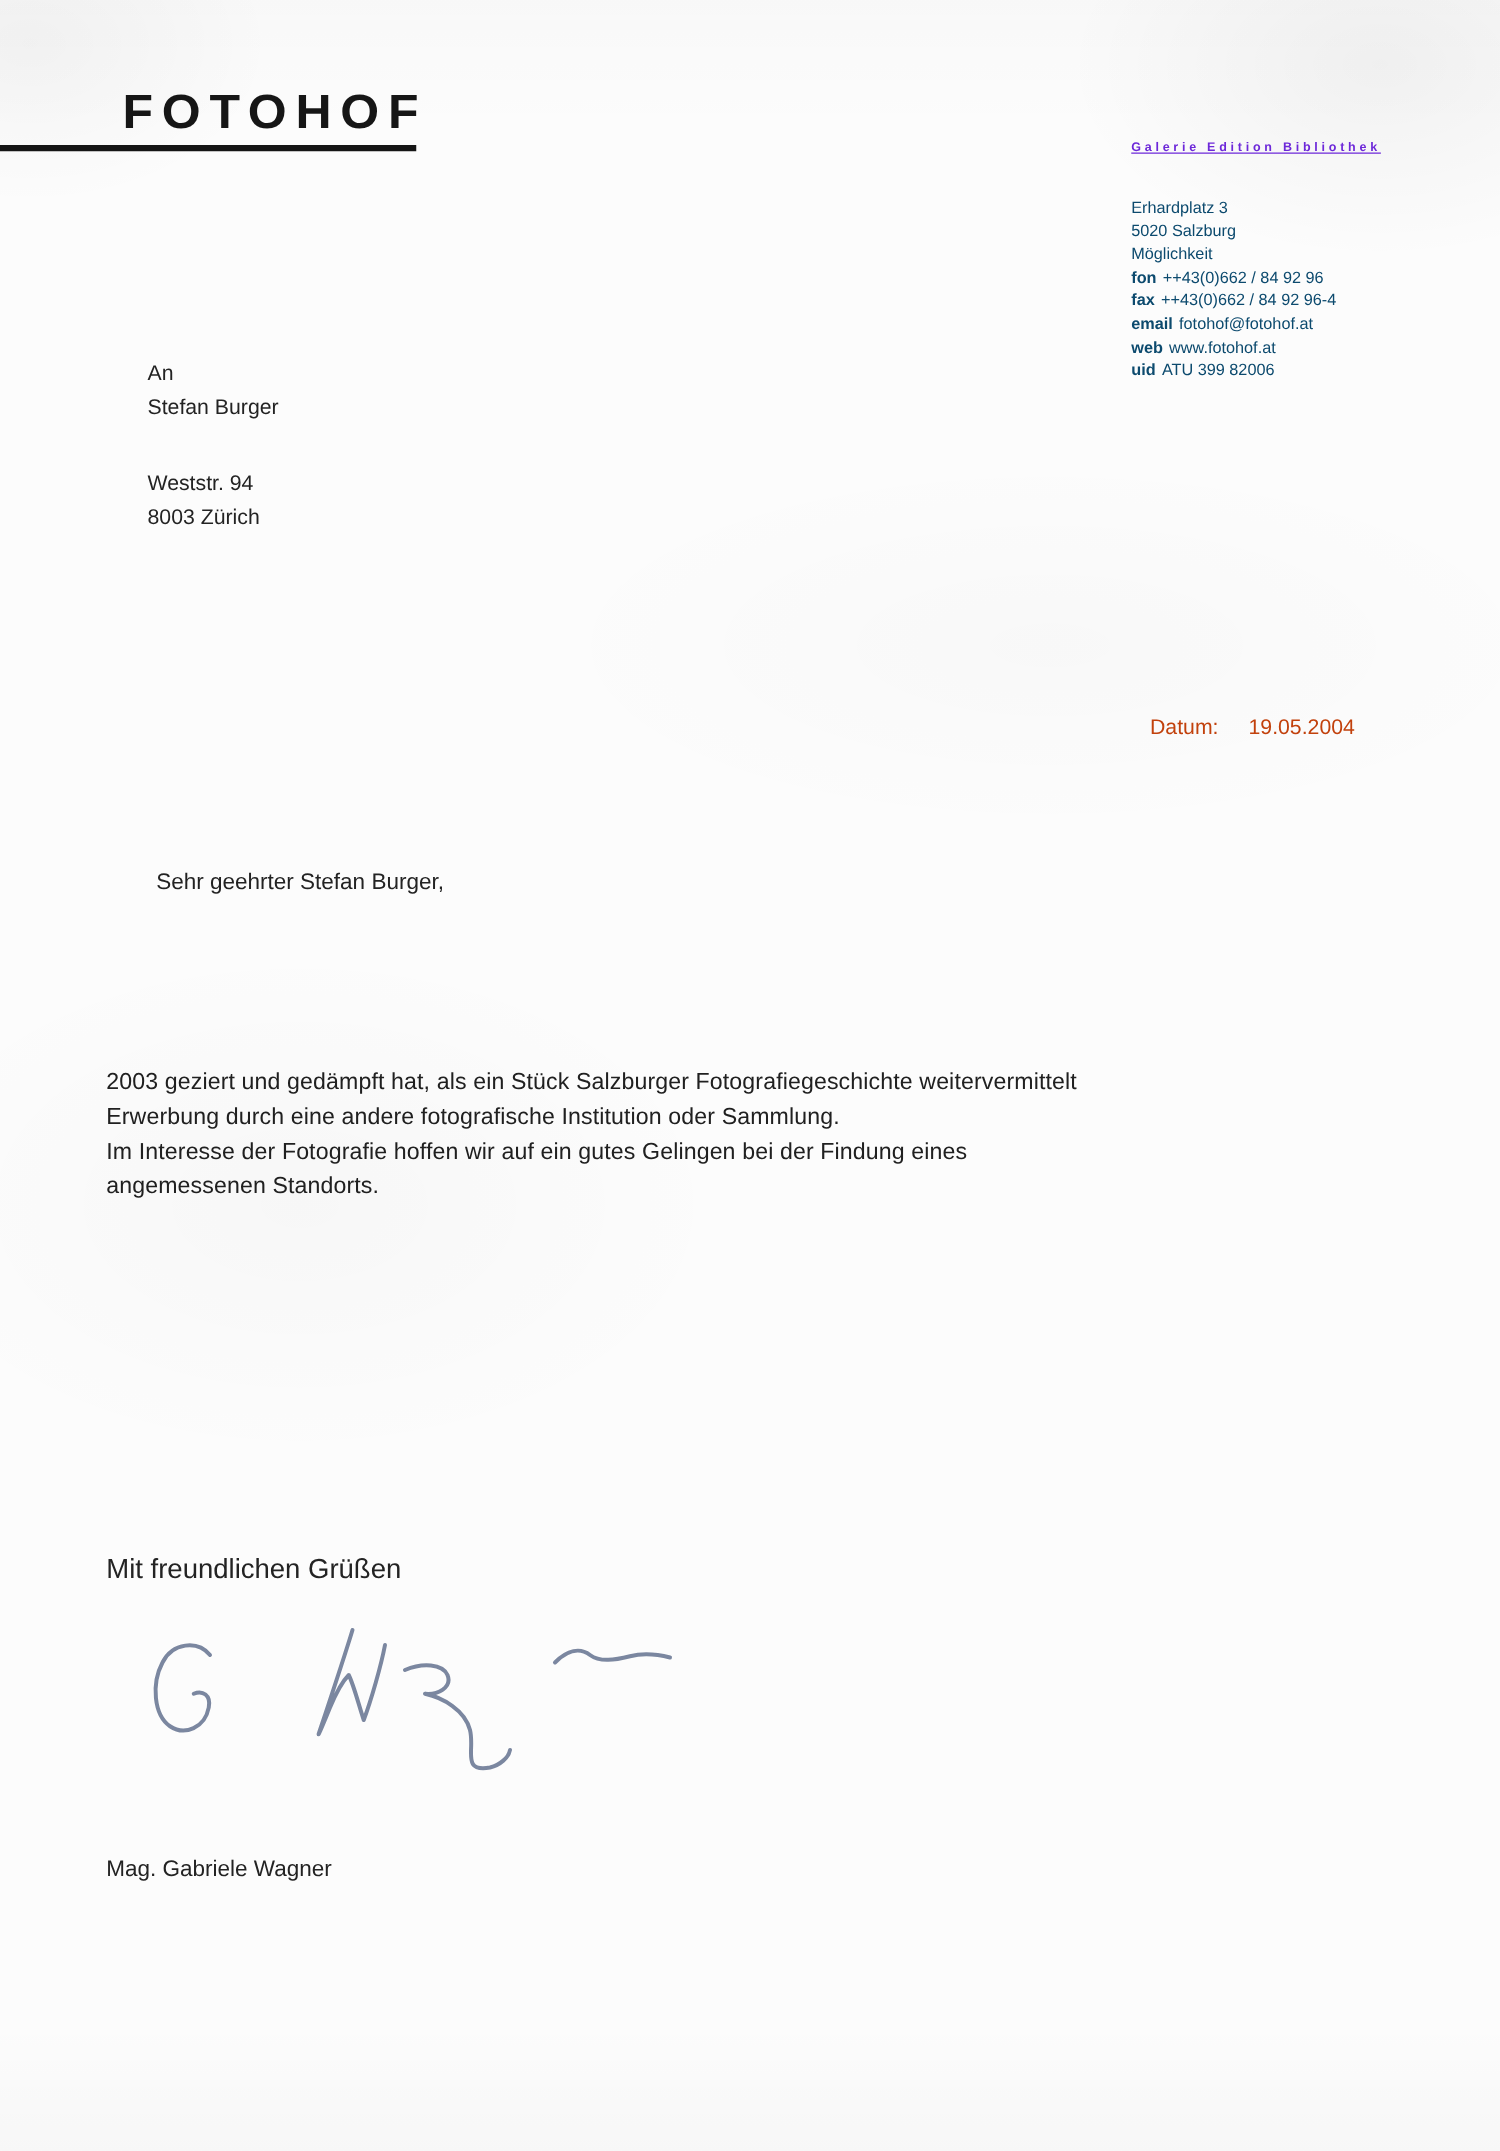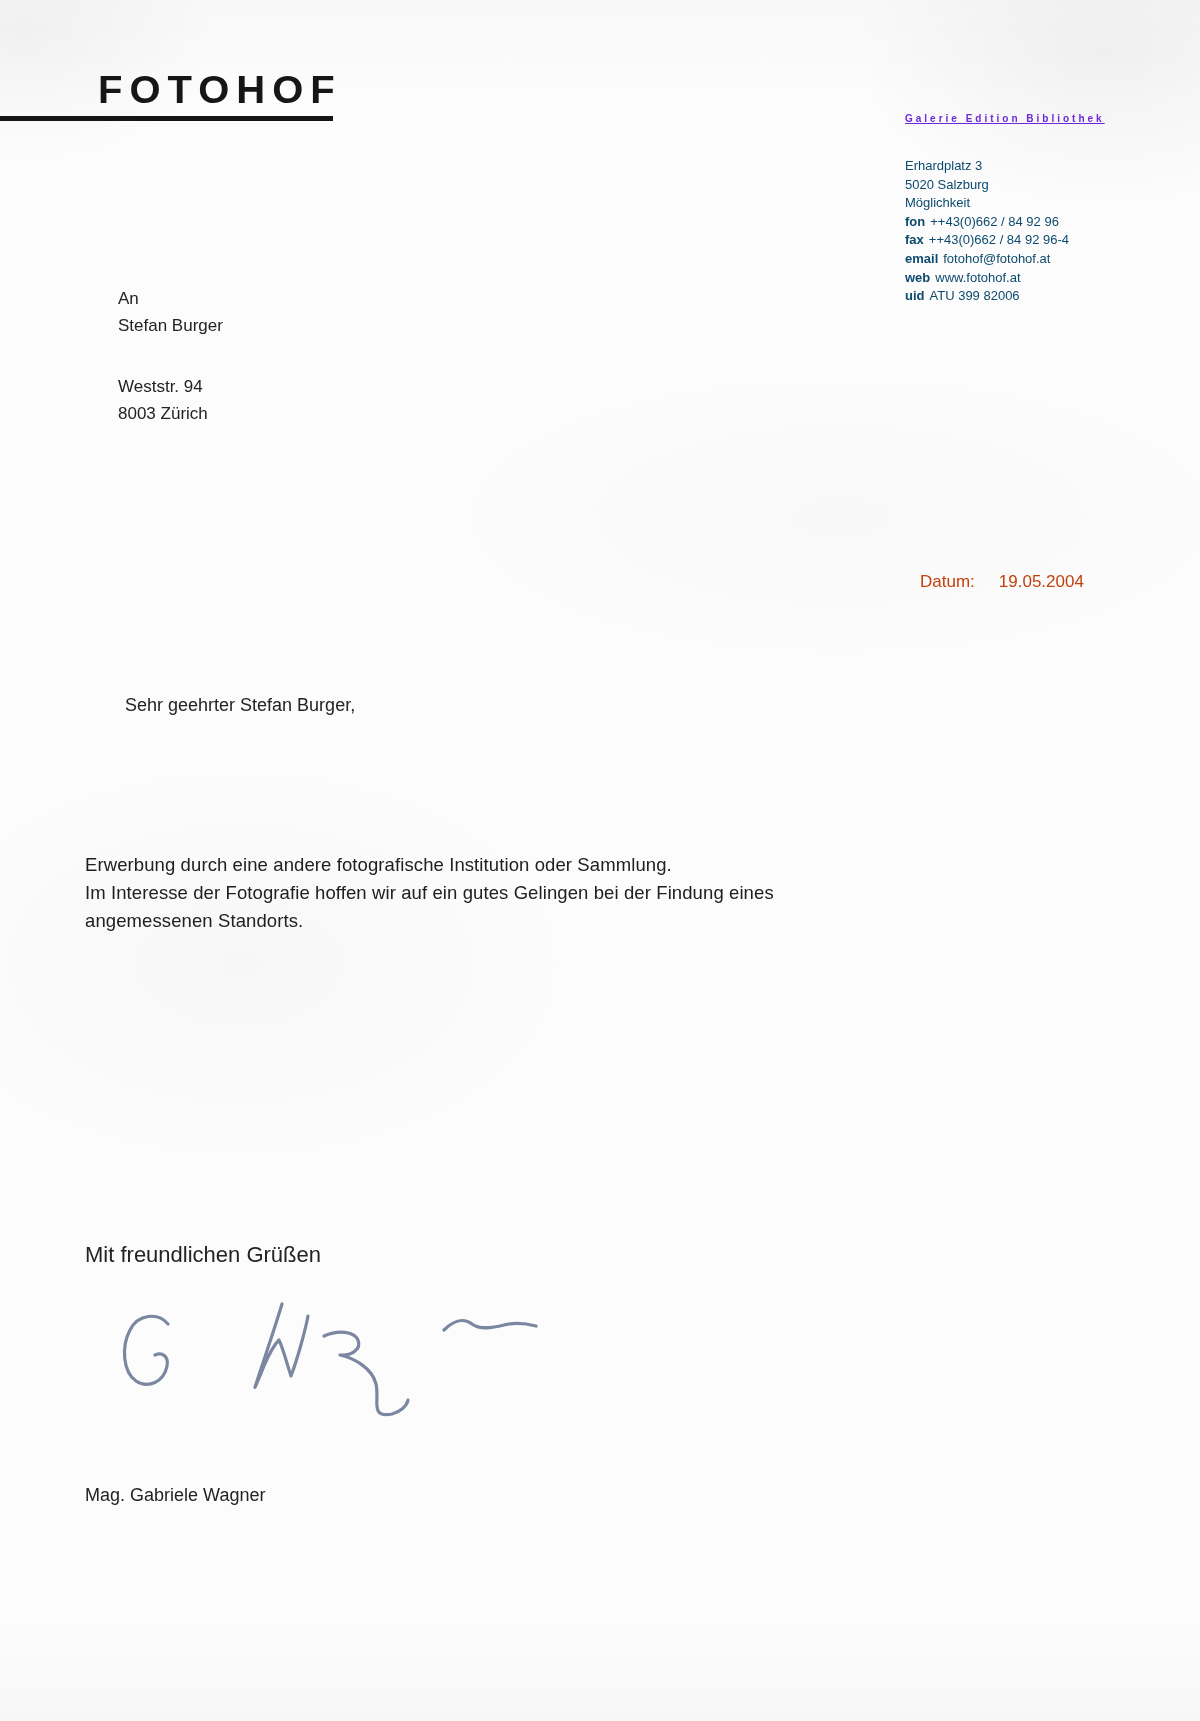--- a/index.html
+++ b/index.html
@@ -112,20 +112,21 @@
   <div>8003 Zürich</div>
 </div>
 
 <div class="abs date-line">
   <span class="dl">Datum:</span><span>19.05.2004</span>
 </div>
 
 <div class="abs salutation">Sehr geehrter Stefan Burger,</div>
 
 <div class="abs body-text">
+  <div>2003 geziert und gedämpft hat, als ein Stück Salzburger Fotografiegeschichte weitervermittelt</div>
   <div>Erwerbung durch eine andere fotografische Institution oder Sammlung.</div>
   <div>Im Interesse der Fotografie hoffen wir auf ein gutes Gelingen bei der Findung eines</div>
   <div>angemessenen Standorts.</div>
 </div>
 
 <div class="abs closing">Mit freundlichen Grüßen</div>
 
 <svg class="abs signature" viewBox="0 0 452 158" fill="none" xmlns="http://www.w3.org/2000/svg">
   <g stroke="#7b87a0" stroke-width="3.2" stroke-linecap="round" stroke-linejoin="round" fill="none">
 

